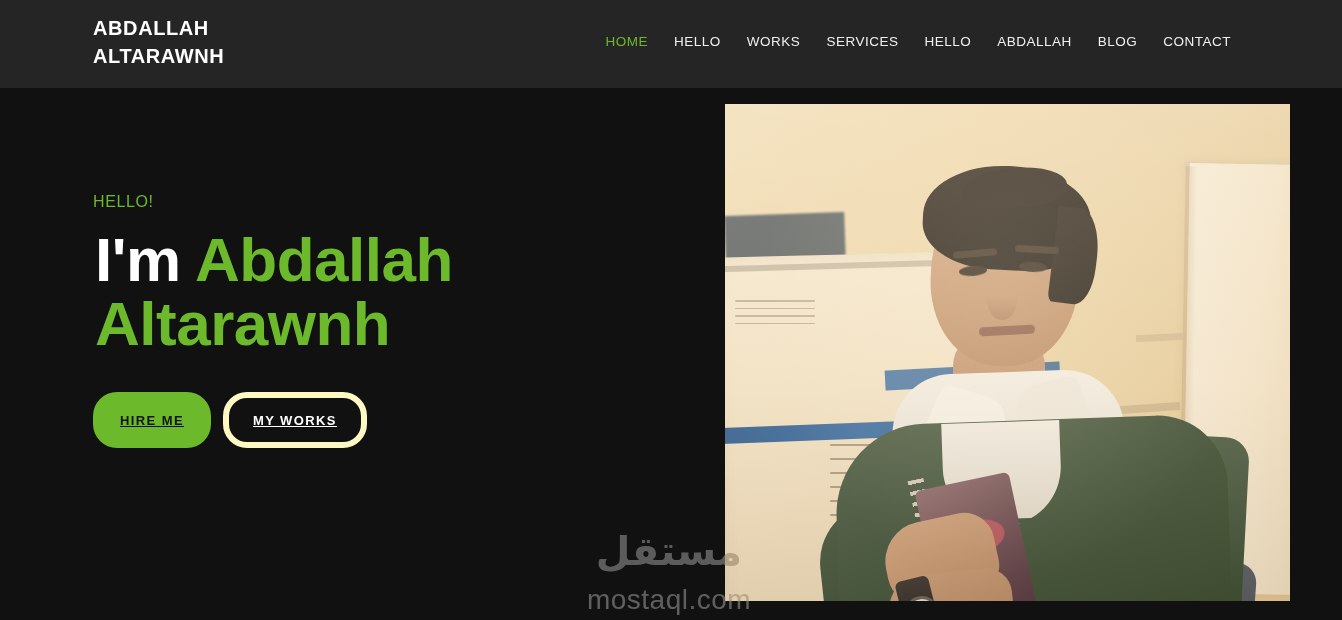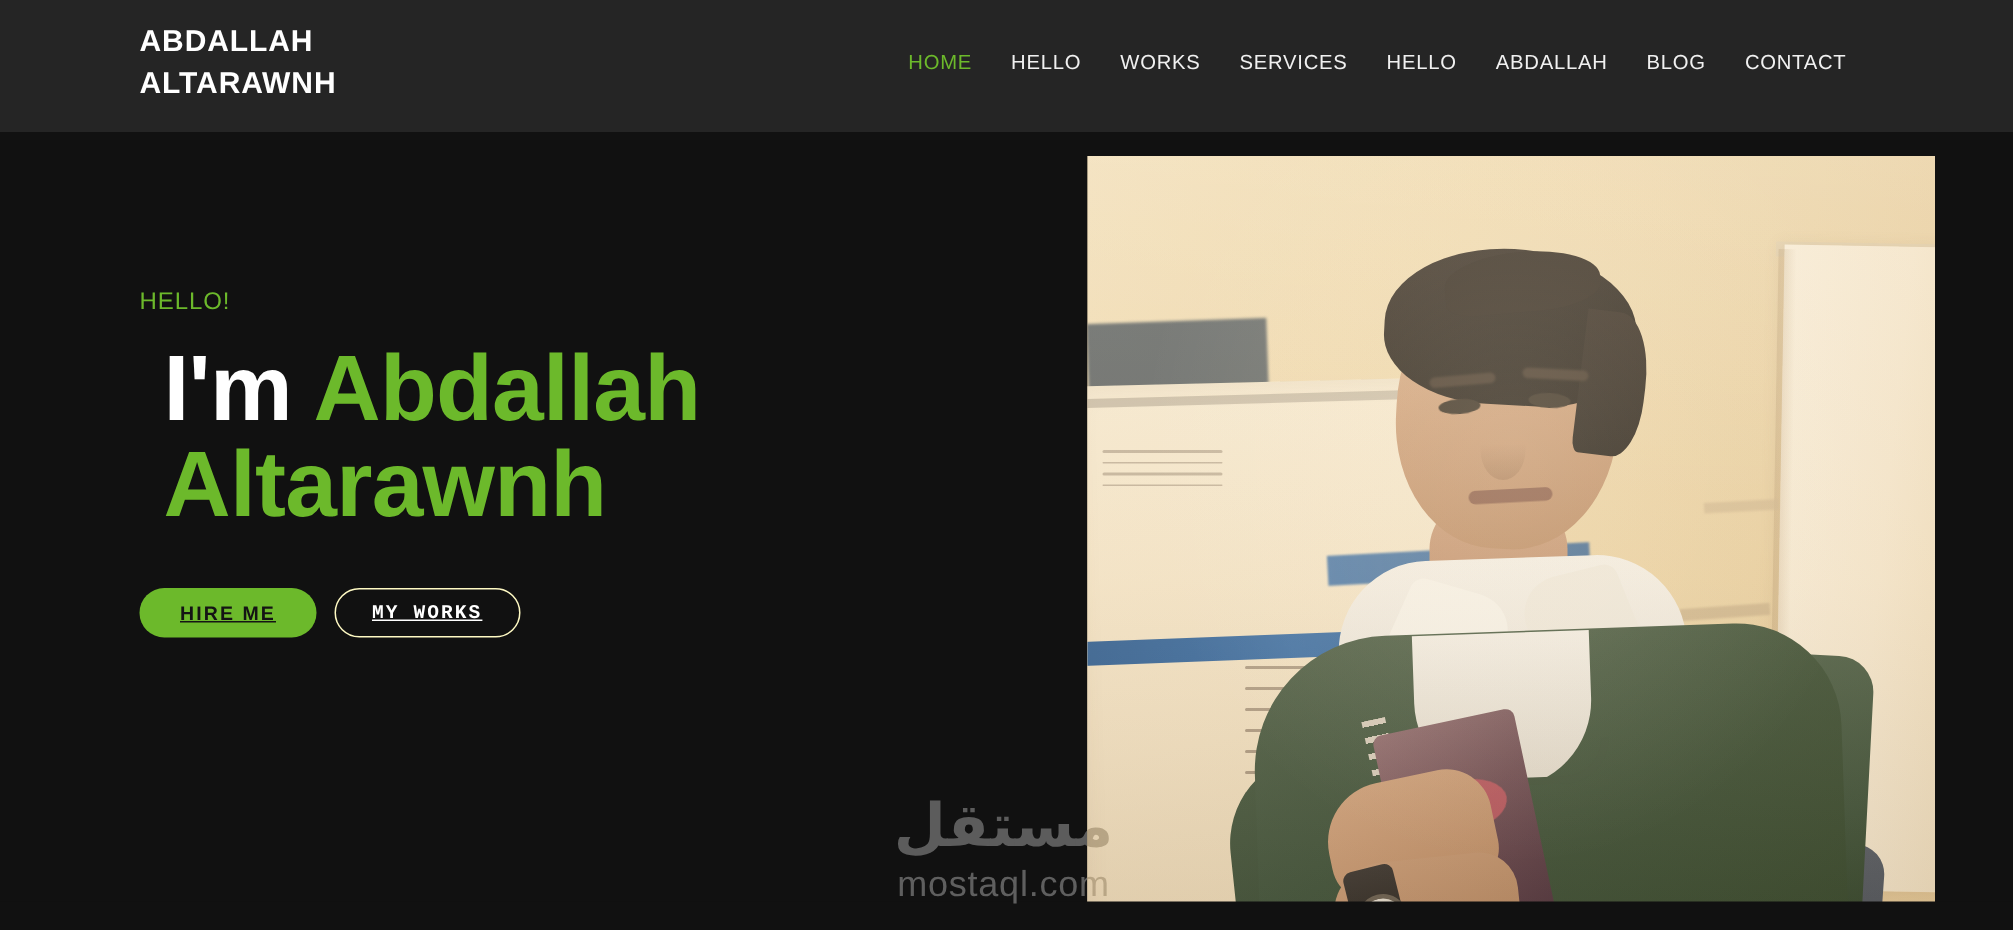--- a/index.html
+++ b/index.html
@@ -79,21 +79,21 @@
     width: 540px;
   }
   #hello-label {
     font-size: 16px;
     color: #6cb92b;
     letter-spacing: 0.6px;
     margin: 0 0 18px 0;
     line-height: 1;
   }
   #hero-title {
-    margin: 16px;
+    margin: 2px;
     font-size: 62px;
     font-weight: bold;
     line-height: 64px;
     letter-spacing: -0.5px;
     color: #ffffff;
   }
   #hero-title .accent { color: #6cb92b; }
   #hero-subtitle {
     margin: 26px 0 0 0;
     font-size: 17px;
@@ -105,41 +105,40 @@
   #hero-actions {
     margin-top: 36px;
     display: flex;
     align-items: center;
     gap: 12px;
   }
   .btn {
     display: inline-flex;
     align-items: center;
     justify-content: center;
-    height: 33px;
+    height: 56px;
     border-radius: 24px;
     font-size: 13px;
     font-weight: bold;
     letter-spacing: 1.4px;
     cursor: pointer;
     box-sizing: border-box;
     user-select: none;
   }
   .btn-primary {
     background: #6cb92b;
     color: #141414;
     border: none;
     padding: 0 27px;
   }
   .btn-ghost {
     background: transparent;
     color: #ffffff;
-    border: 1px solid #fef9c3;
+    border: 6px solid #fef9c3;
     padding: 0 24px;
-    font-family: Liberation Mono, monospace;
   }
 
   
   #hero-photo {
     position: absolute;
     left: 685px;
     top: 88px;
     width: 565px;
     height: 513px;
     overflow: hidden;
@@ -432,25 +431,26 @@
   #watermark .wm-ar {
     font-size: 40px;
     color: #8a8a8a;
     text-align: center;
     line-height: 46px;
     direction: rtl;
     font-family: "DejaVu Sans", sans-serif;
     font-weight: bold;
   }
   #watermark .wm-en {
-    font-size: 24px;
+    font-size: 28px;
     color: #8f8f8f;
     text-align: center;
     line-height: 32px;
     letter-spacing: 0.5px;
+    margin-top: 10px;
   }
 
   
   #hero-bottom-strip {
     position: absolute;
     left: 0; top: 601px;
     width: 1342px; height: 19px;
     background: #111111;
     z-index: 20;
   }

